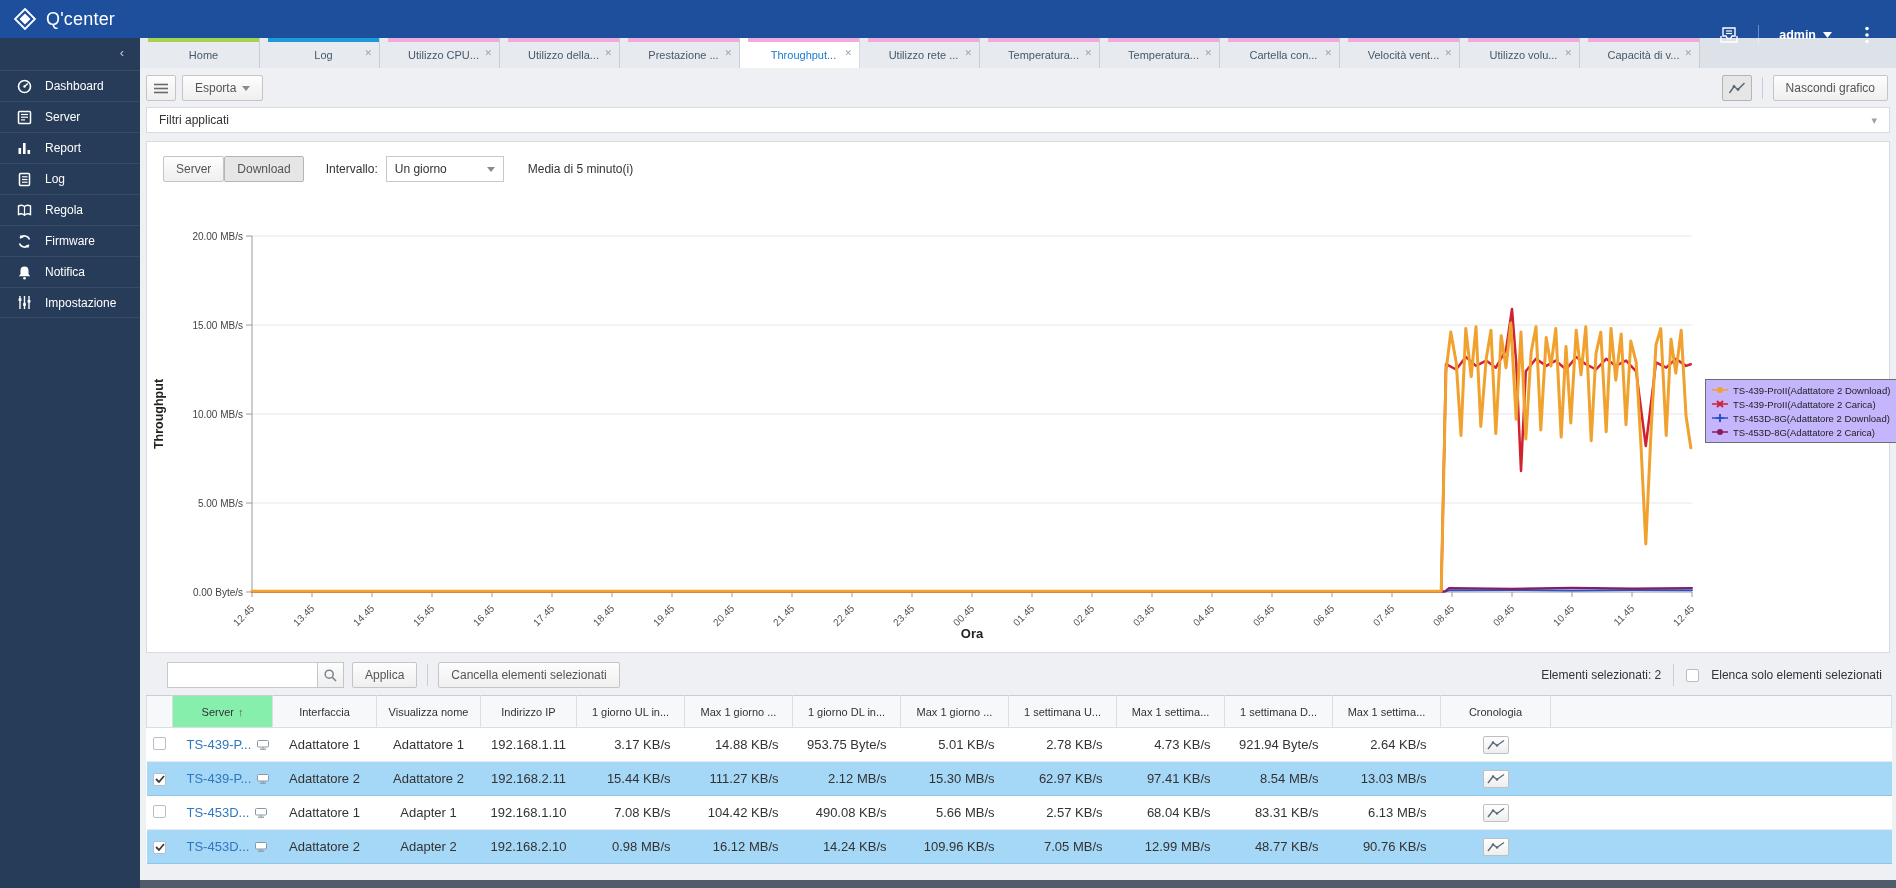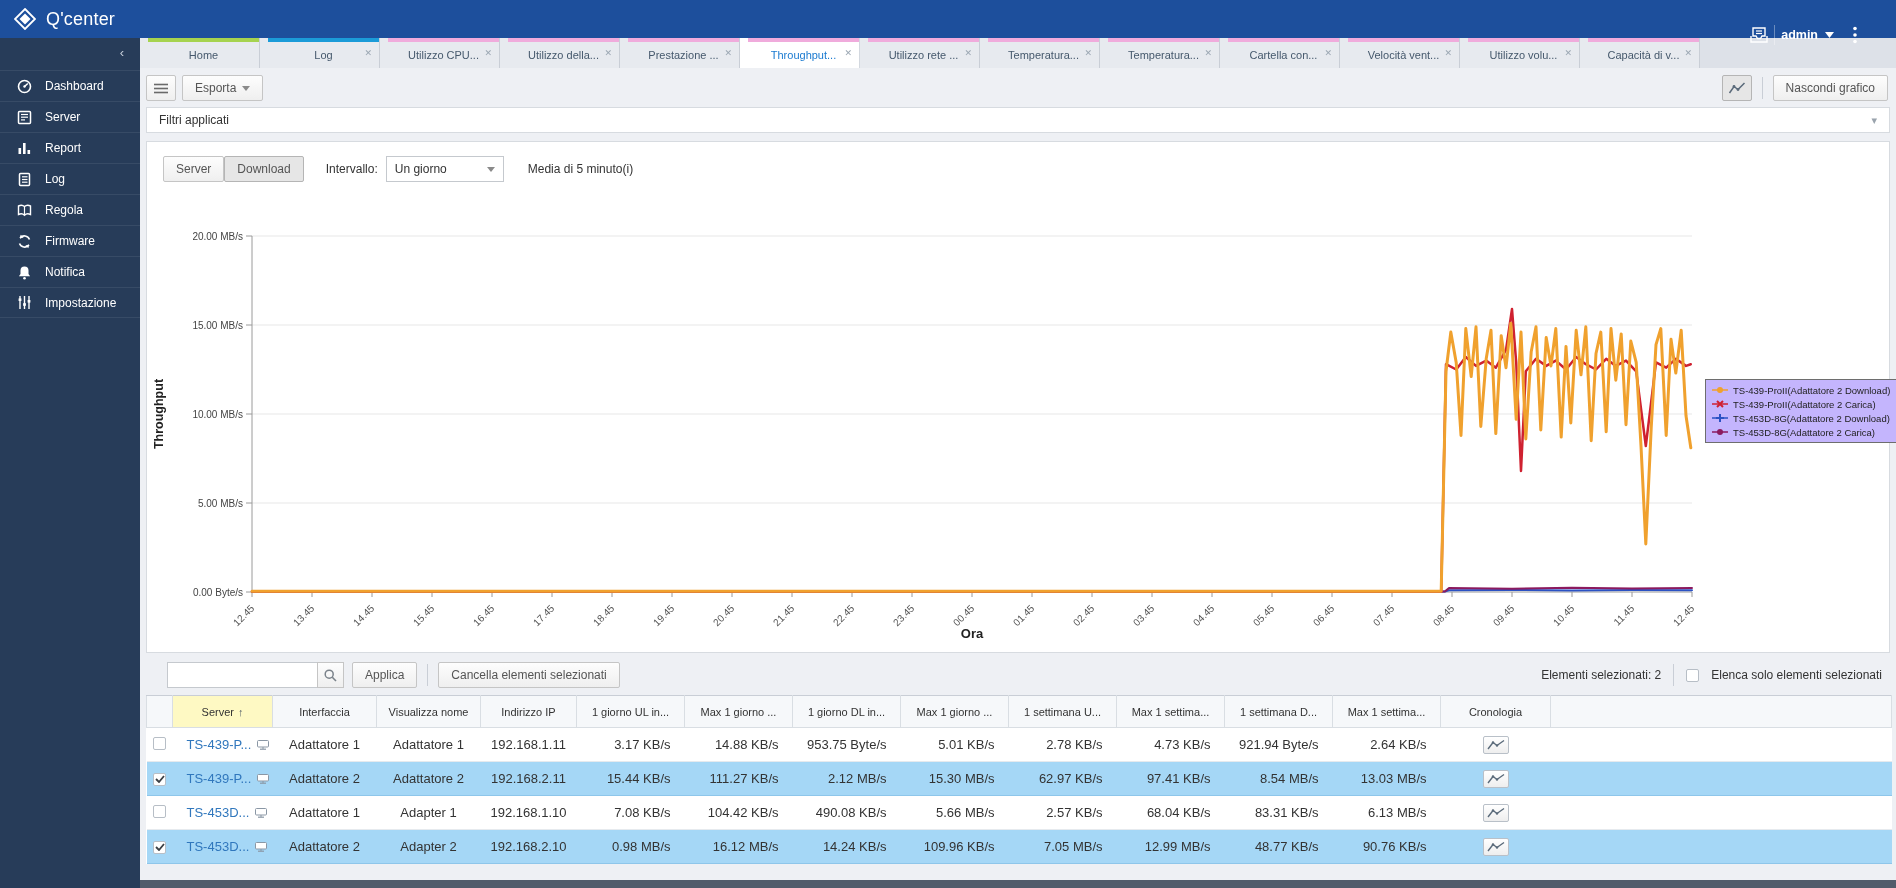--- a/index.html
+++ b/index.html
@@ -3,21 +3,21 @@
 <meta charset="utf-8">
 <style>
   * { margin:0; padding:0; box-sizing:border-box; }
   html,body { width:1896px; height:888px; overflow:hidden; }
   body { font-family:"Liberation Sans", sans-serif; background:#eef0f4; position:relative; }
 
   
   .topbar { position:absolute; left:0; top:0; width:1896px; height:38px; background:#1d4f9c; display:flex; align-items:center; z-index:30; }
   .logo-wrap { display:flex; align-items:center; gap:10px; padding-left:14px; }
   .app-title { color:#fff; font-size:18px; letter-spacing:.2px; }
-  .topbar-right { margin-left:auto; display:flex; align-items:center; padding-right:26px; color:#fff;margin-top:32px; }
+  .topbar-right { margin-left:auto; display:flex; align-items:center; gap:14px; padding-right:14px; color:#fff;margin-top:32px; }
   .tb-icon-btn { width:30px; height:26px; display:flex; align-items:center; justify-content:center; cursor:pointer; }
   .tb-sep { width:1px; height:20px; background:rgba(255,255,255,.35); }
   .admin-menu { display:flex; align-items:center; gap:7px; font-size:12.5px; font-weight:bold; cursor:pointer; padding:0 6px; }
 
   
   .sidebar { position:absolute; left:0; top:38px; width:140px; bottom:0; background:#273c59; z-index:20; }
   .collapse-btn { position:absolute; top:6px; right:16px; color:#c6cfdb; font-size:13px; cursor:pointer; line-height:18px; }
   .side-list { list-style:none; margin-top:32px; }
   .side-item { display:flex; align-items:center; gap:13px; height:31px; padding-left:17px; color:#fff; font-size:12px; cursor:pointer; border-top:1px solid rgba(255,255,255,.08); }
   .side-item:last-child { border-bottom:1px solid rgba(255,255,255,.08); }
@@ -68,21 +68,21 @@
   .search-btn { width:27px; height:26px; background:linear-gradient(#fdfdfd,#efefef); border:1px solid #c5c5c5; display:flex; align-items:center; justify-content:center; cursor:pointer; }
   .tc-right { margin-left:auto; display:flex; align-items:center; gap:12px; padding-right:8px; }
   .sel-count { font-size:12px; color:#333; }
   .cb { width:13px; height:13px; border:1px solid #b7bec6; background:#fff; border-radius:2px; display:inline-flex; align-items:center; justify-content:center; cursor:pointer; }
   .only-sel-label { font-size:12px; color:#333; }
 
   
   .grid-wrap { margin:6px 6px 0 6px; }
   table.grid { border-collapse:collapse; table-layout:fixed; width:1745px; background:#fff; }
   .grid th { height:32px; background:#f6f8fa; border:1px solid #d9dee3; border-top:1px solid #c9ced6; font-size:11px; font-weight:normal; color:#333; text-align:center; overflow:hidden; white-space:nowrap; }
-  .grid th.sorted { background:#fef9c3; }
+  .grid th.sorted { background:#86efac; }
   .grid td { height:34px; border-bottom:1px solid #e6eaee; font-size:13px; color:#333; text-align:center; overflow:hidden; white-space:nowrap; }
   .grid tr.selected td { background:#a5d7f6; border-bottom-color:#8ec6ea; }
   .grid td.num { text-align:right; padding-right:14px; }
   .grid td.server-cell { text-align:left; padding-left:14px; }
   .server-link { color:#3077bd; cursor:pointer; }
   .srv-ico { margin-left:6px; vertical-align:-1px; }
   .hist-btn { display:inline-flex; align-items:center; justify-content:center; width:26px; height:18px; background:linear-gradient(#fff,#eee); border:1px solid #b9c0c8; border-radius:2px; cursor:pointer; }
   .sort-arrow { color:#55606b; margin-left:4px; }
 
   .bottom-strip { position:absolute; left:140px; right:0; bottom:0; height:8px; background:#515c6b; z-index:25; }

